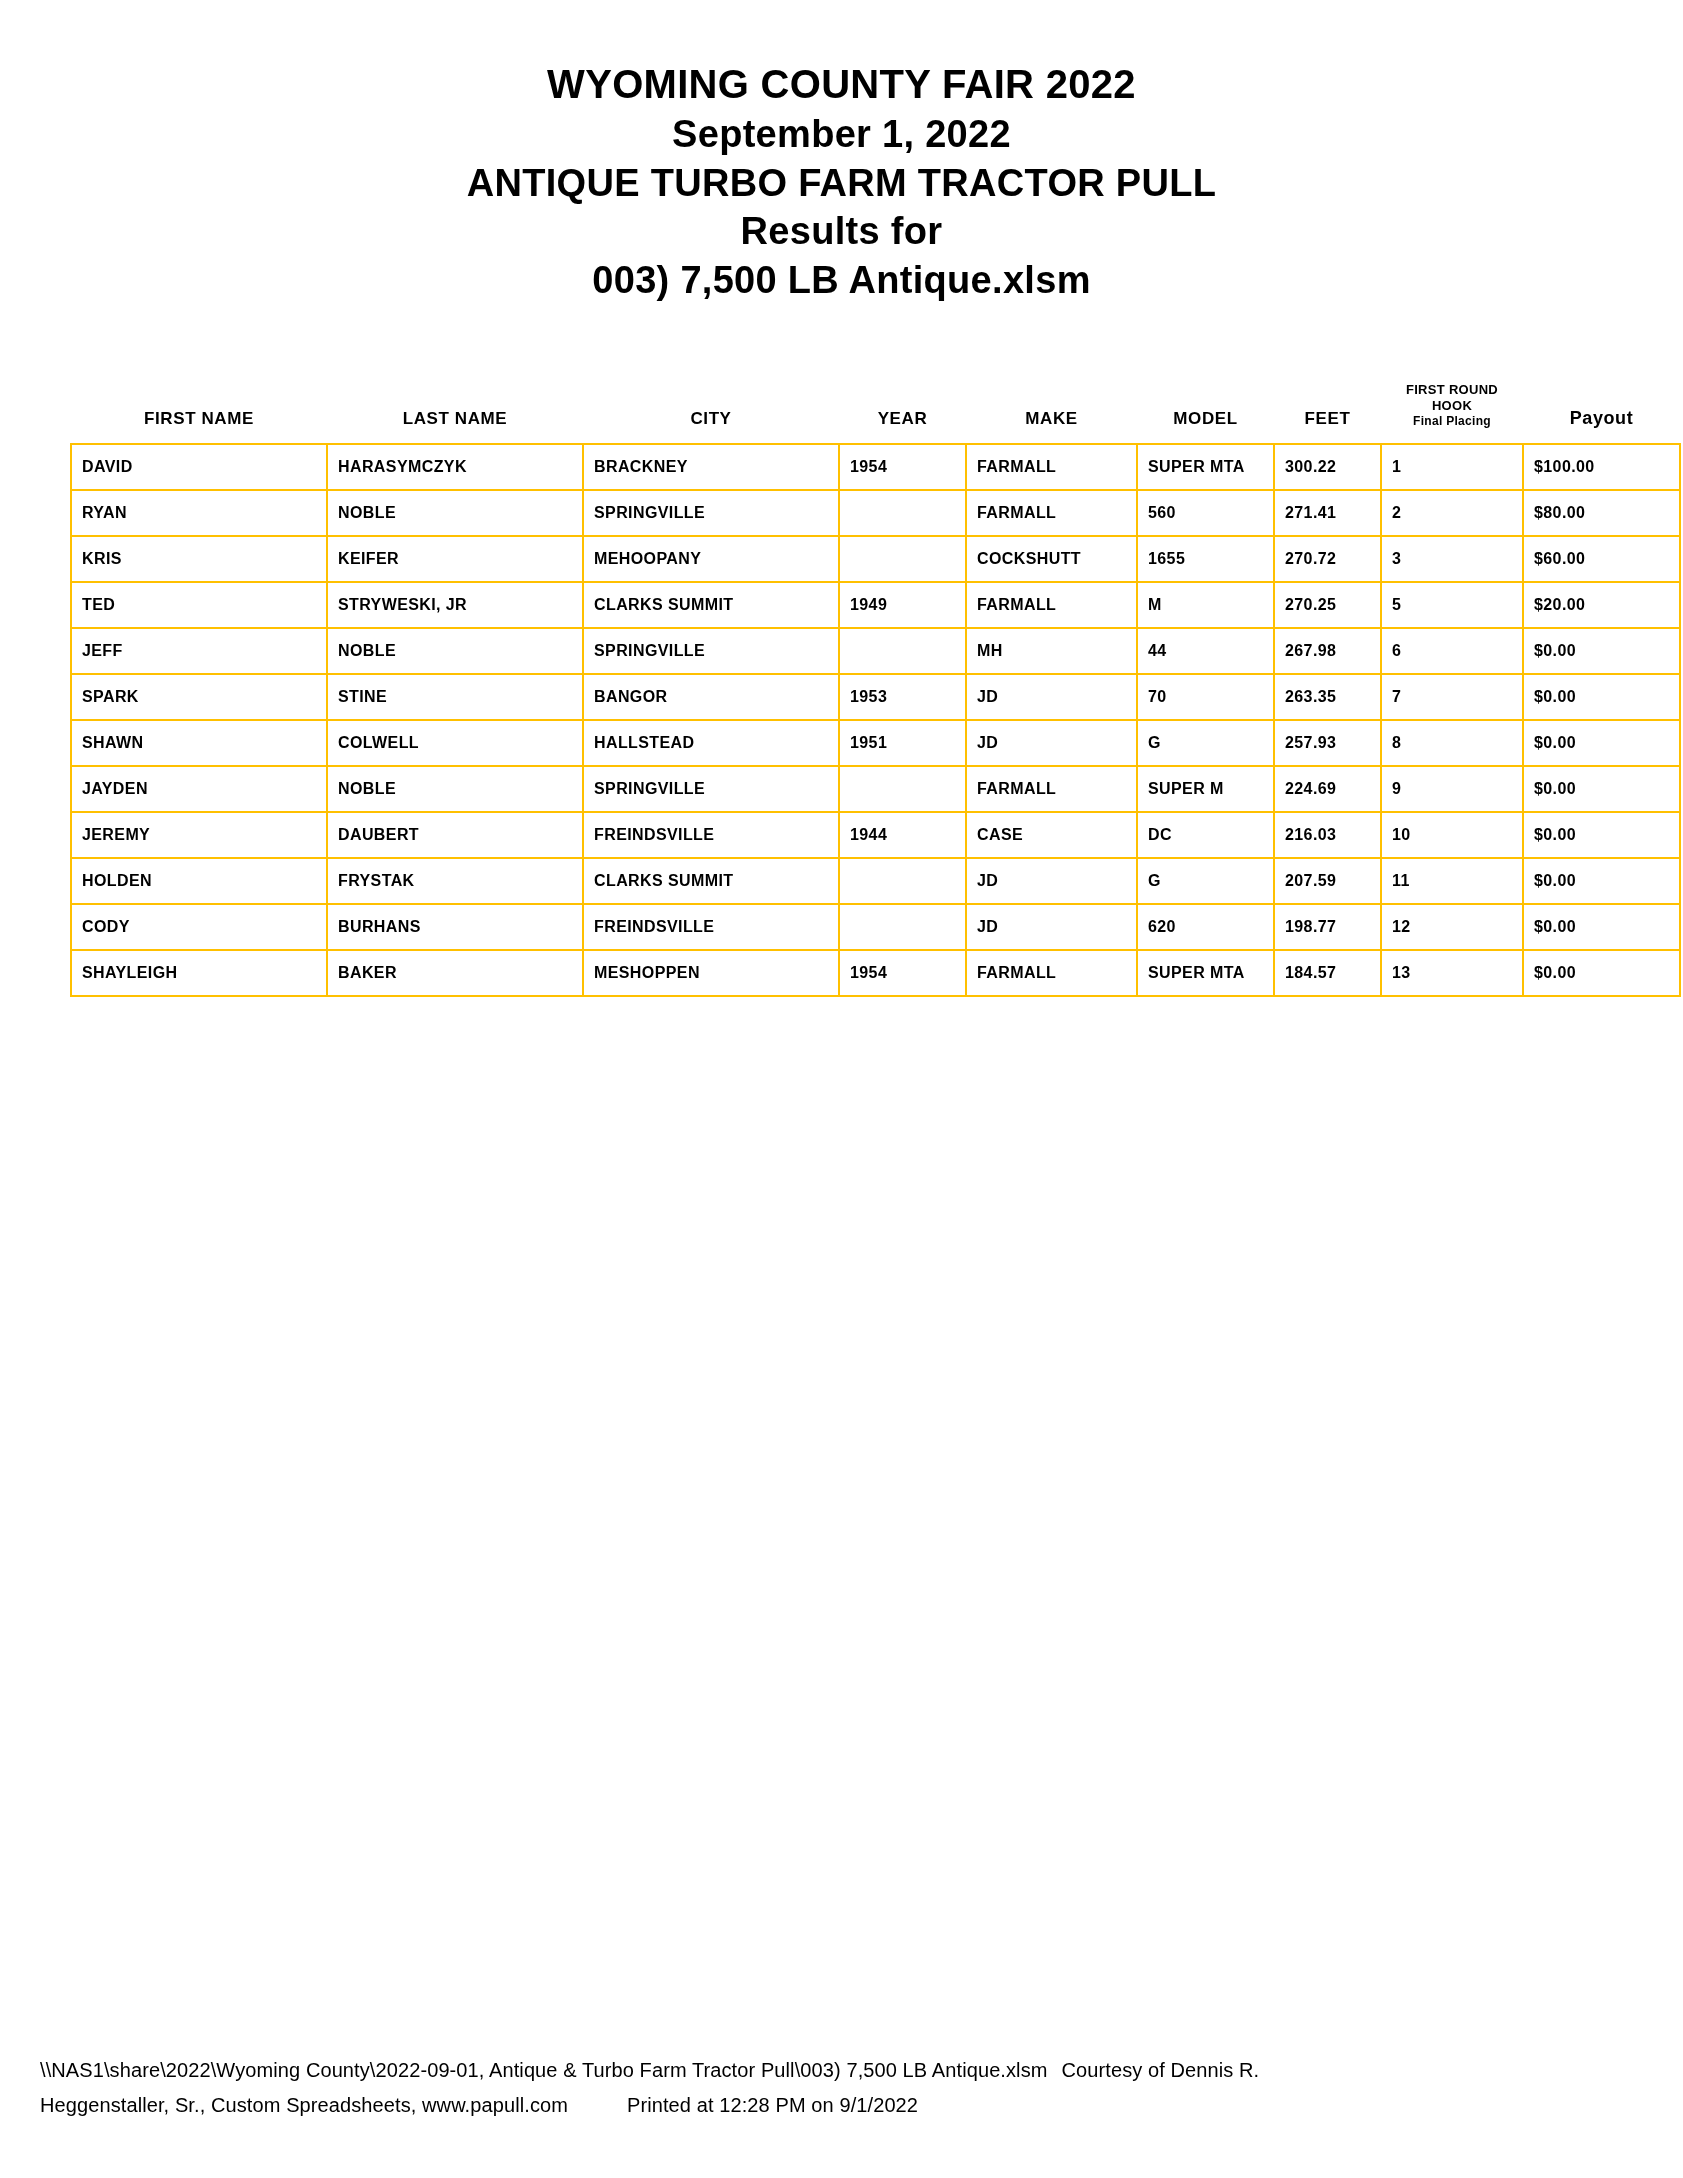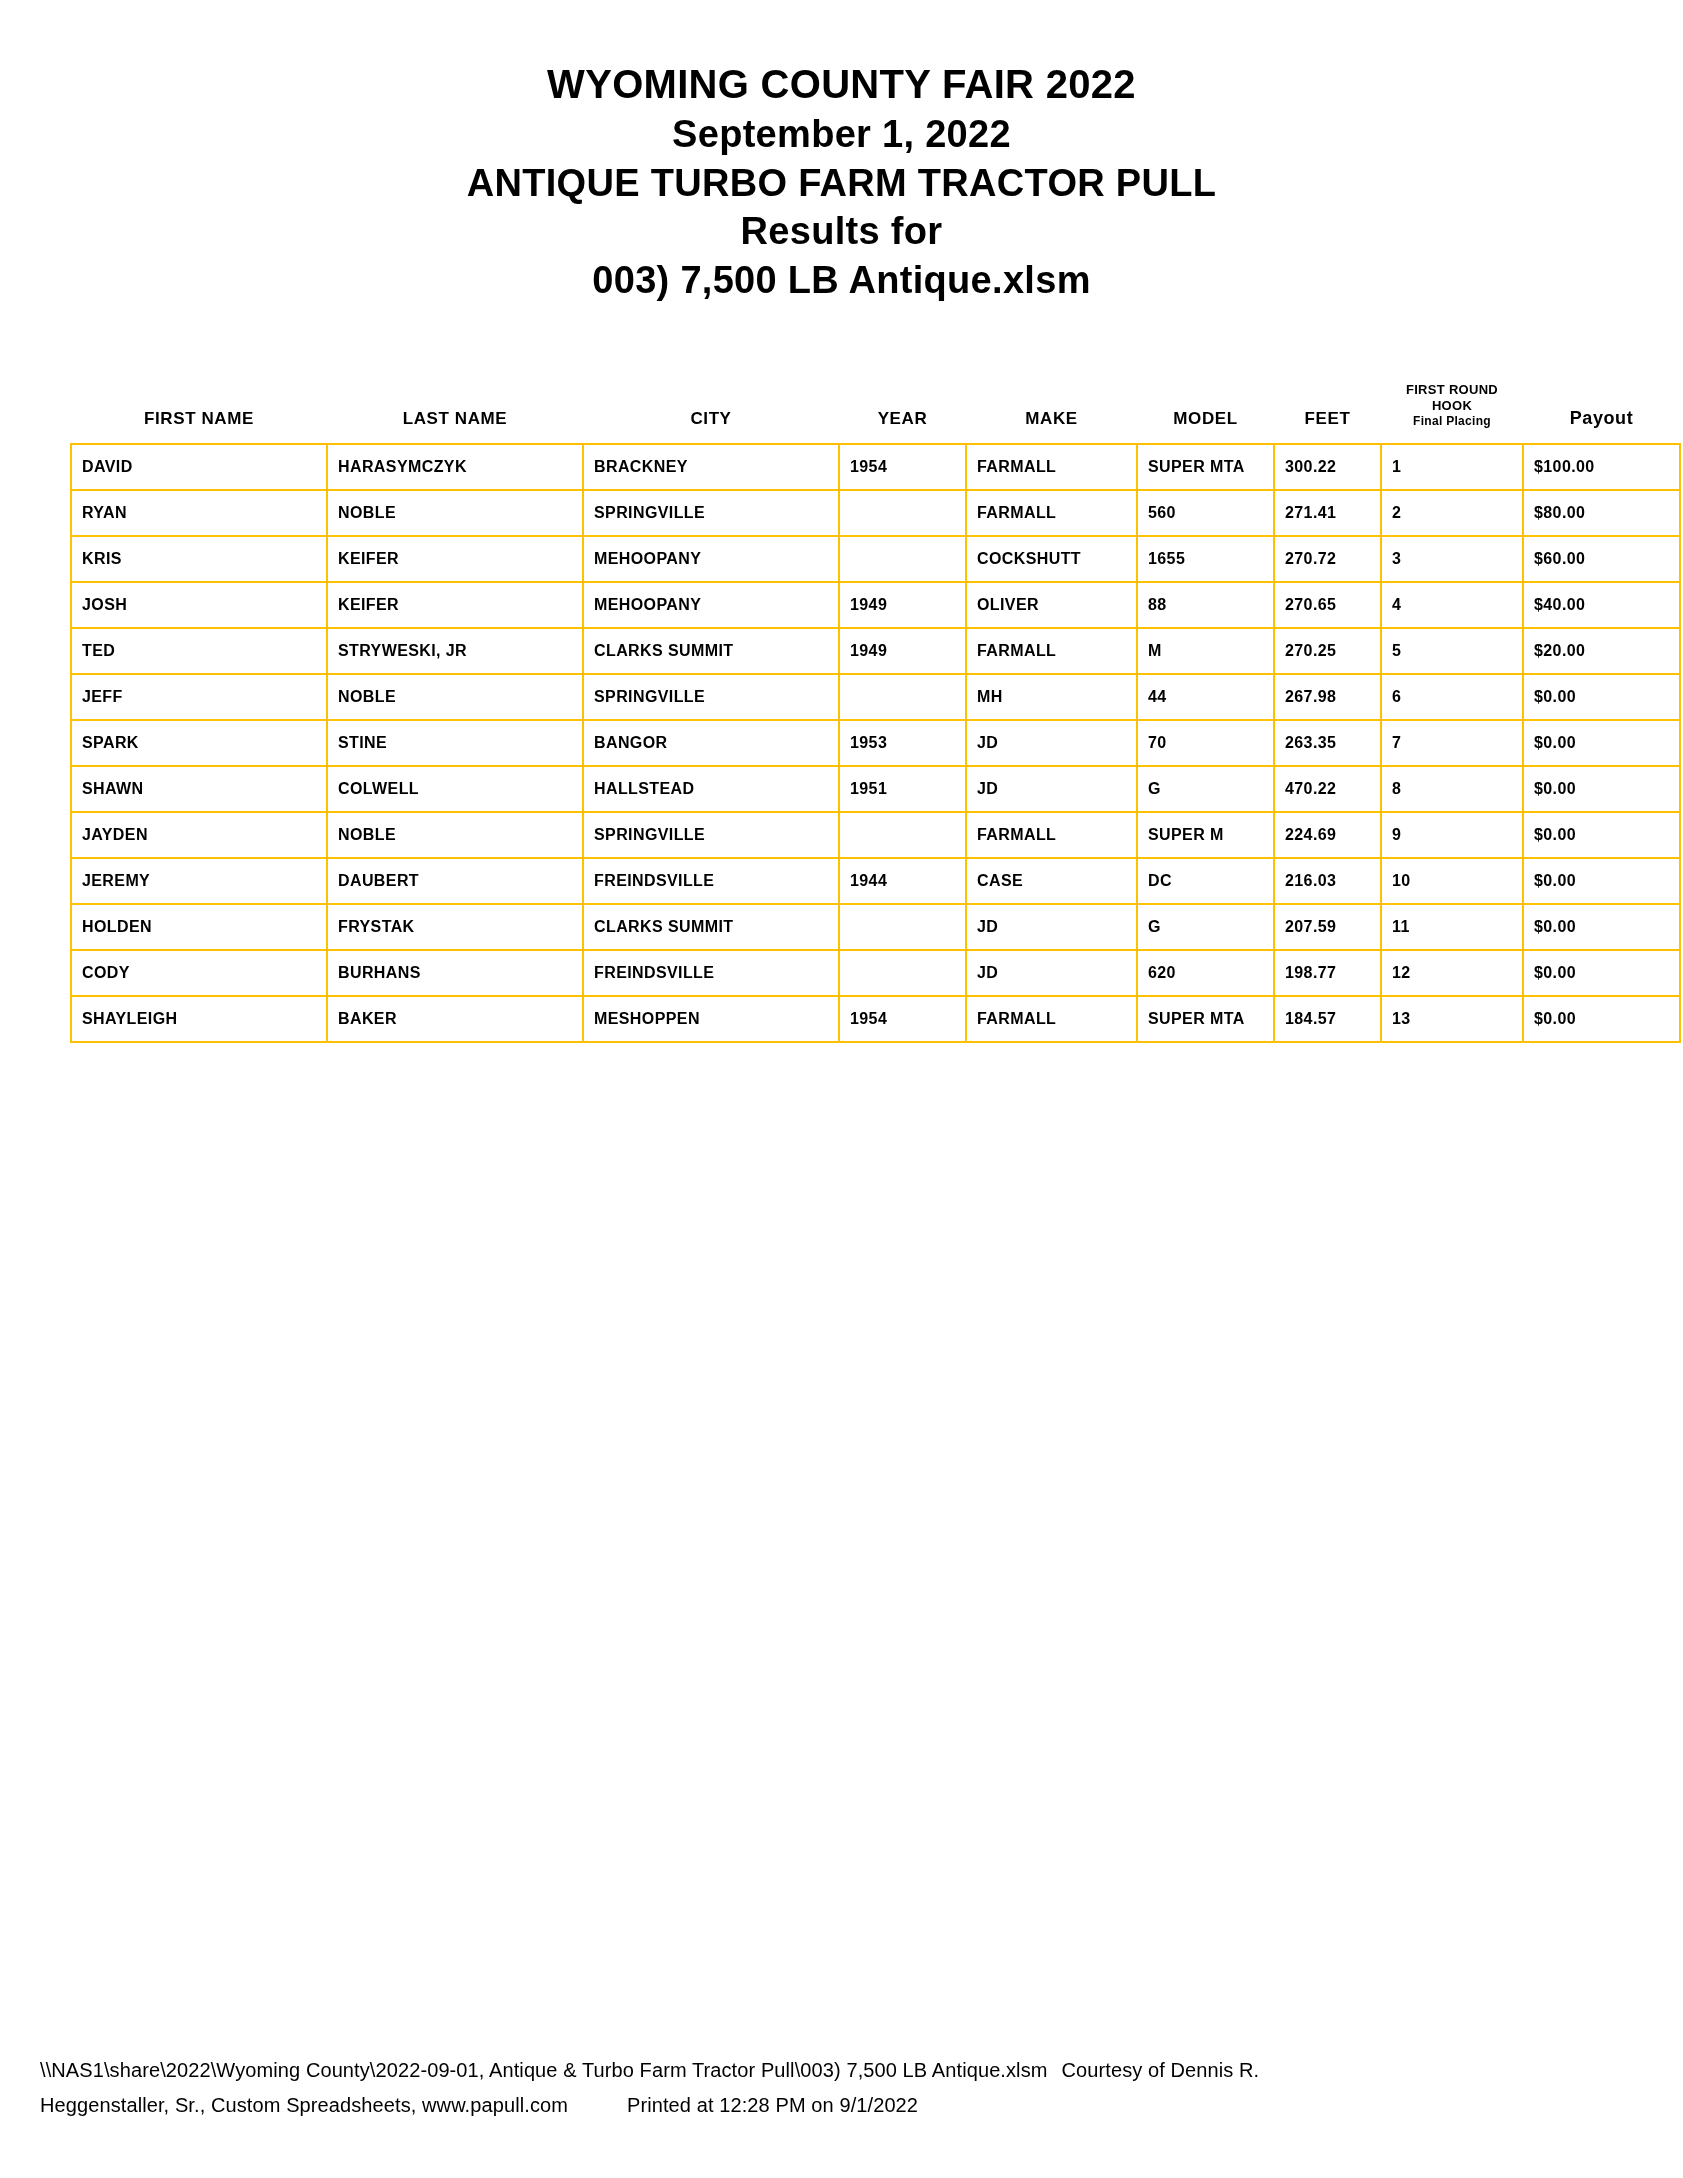--- a/index.html
+++ b/index.html
@@ -165,31 +165,20 @@
             <td class="txt-left">KEIFER</td>
             <td class="txt-left">MEHOOPANY</td>
             <td class="txt-left"></td>
             <td class="txt-left">COCKSHUTT</td>
             <td class="txt-left">1655</td>
             <td class="txt-center">270.72</td>
             <td class="txt-center">3</td>
             <td class="txt-center">$60.00</td>
           </tr>
           <tr>
-            <td class="txt-left">JOSH</td>
-            <td class="txt-left">KEIFER</td>
-            <td class="txt-left">MEHOOPANY</td>
-            <td class="txt-left">1949</td>
-            <td class="txt-left">OLIVER</td>
-            <td class="txt-left">88</td>
-            <td class="txt-center">270.65</td>
-            <td class="txt-center">4</td>
-            <td class="txt-center">$40.00</td>
-          </tr>
-          <tr>
             <td class="txt-left">TED</td>
             <td class="txt-left">STRYWESKI, JR</td>
             <td class="txt-left">CLARKS SUMMIT</td>
             <td class="txt-left">1949</td>
             <td class="txt-left">FARMALL</td>
             <td class="txt-left">M</td>
             <td class="txt-center">270.25</td>
             <td class="txt-center">5</td>
             <td class="txt-center">$20.00</td>
           </tr>
@@ -215,21 +204,21 @@
             <td class="txt-center">7</td>
             <td class="txt-center">$0.00</td>
           </tr>
           <tr>
             <td class="txt-left">SHAWN</td>
             <td class="txt-left">COLWELL</td>
             <td class="txt-left">HALLSTEAD</td>
             <td class="txt-left">1951</td>
             <td class="txt-left">JD</td>
             <td class="txt-left">G</td>
-            <td class="txt-center">470.22</td>
+            <td class="txt-center">257.93</td>
             <td class="txt-center">8</td>
             <td class="txt-center">$0.00</td>
           </tr>
           <tr>
             <td class="txt-left">JAYDEN</td>
             <td class="txt-left">NOBLE</td>
             <td class="txt-left">SPRINGVILLE</td>
             <td class="txt-left"></td>
             <td class="txt-left">FARMALL</td>
             <td class="txt-left">SUPER M</td>

